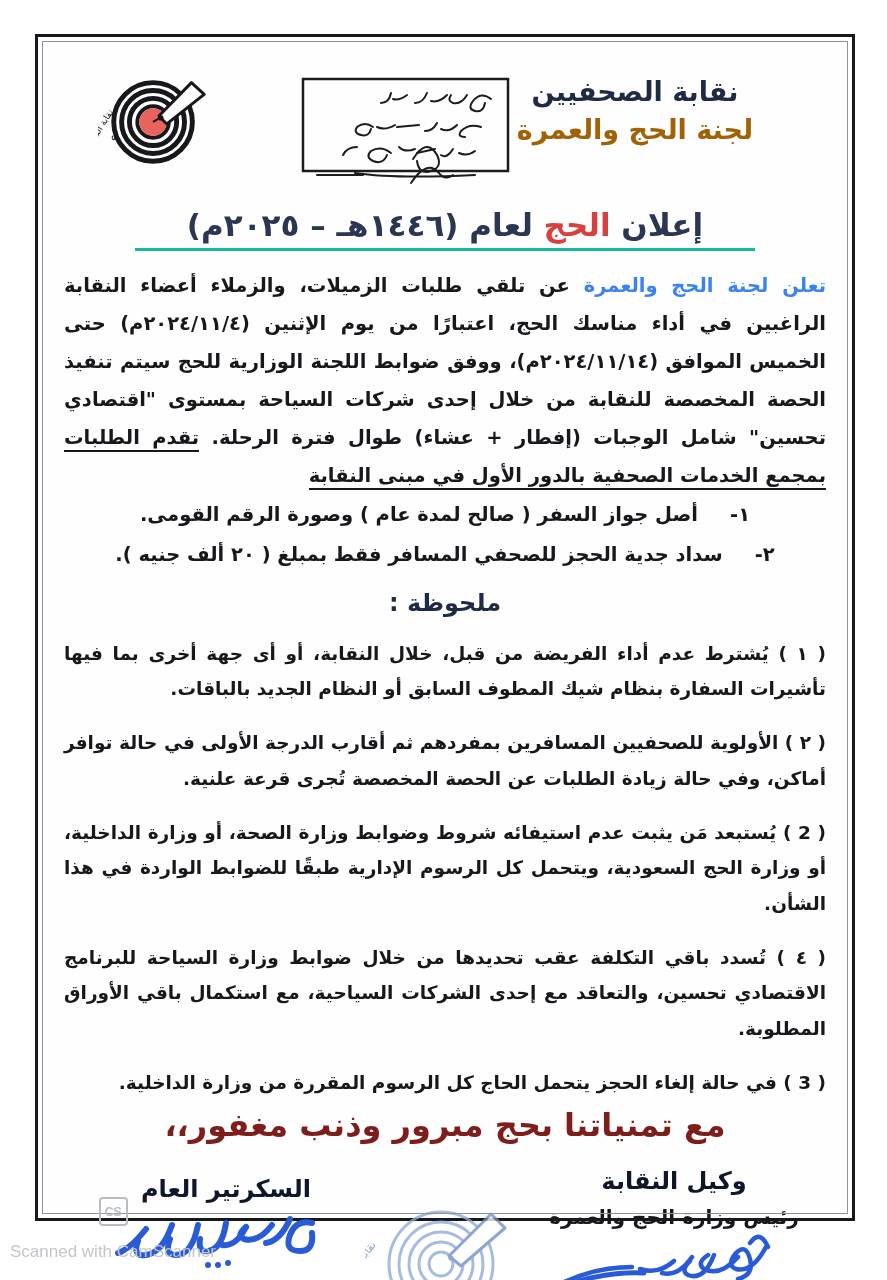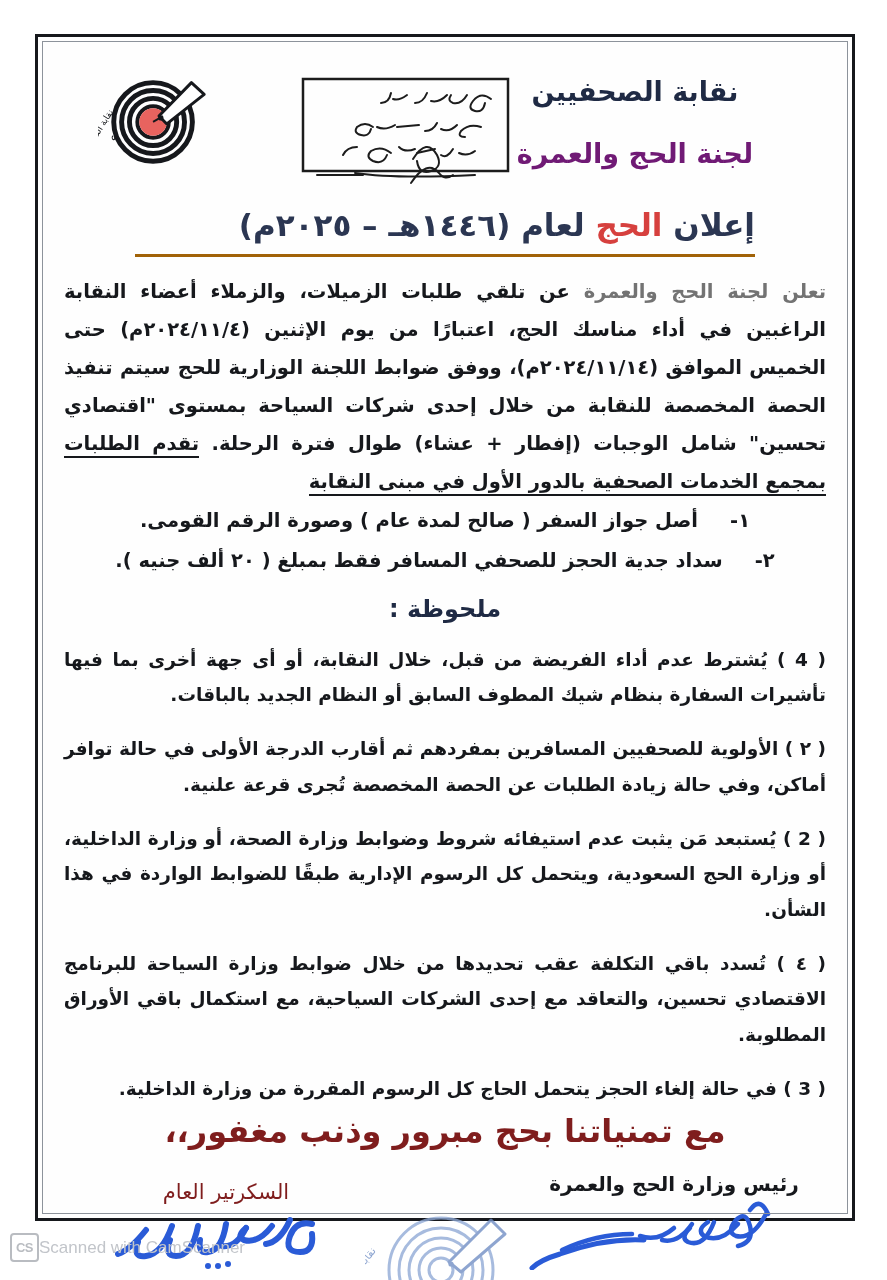--- a/index.html
+++ b/index.html
@@ -81,52 +81,53 @@
     font-size: 27px;
     font-weight: bold;
     color: #1f2a44;
     letter-spacing: 1px;
     line-height: 1.25;
     white-space: nowrap;
   }
   .committee-name {
     font-size: 27px;
     font-weight: bold;
-    color: #701a75;
-    margin-top: 28px;
+    color: #a16207;
+    margin-top: 4px;
     line-height: 1.25;
     white-space: nowrap;
   }
 
   
   .main-title {
     margin: 4px auto 0 auto;
     width: 620px;
+    text-align: center;
     font-size: 31px;
     font-weight: bold;
     color: #2b3652;
-    border-bottom: 3px solid #a16207;
-    padding-bottom: 11px;
+    border-bottom: 3px solid #14b8a6;
+    padding-bottom: 5px;
     white-space: nowrap;
     position: relative;
     z-index: 2;
   }
   .main-title .hl { color: #d6403e; }
 
   
   .intro {
     margin: 16px 4px 0 4px;
     font-size: 19.5px;
     font-weight: bold;
     color: #16181c;
     line-height: 1.95;
     text-align: justify;
     text-justify: inter-word;
   }
-  .intro .red { color: #737373; }
+  .intro .red { color: #3b82f6; }
   .intro .uline {
     border-bottom: 2px solid #16181c;
     padding-bottom: 1px;
   }
 
   
   .sec-head {
     margin: 14px 4px 6px 4px;
     text-align: center;
     font-size: 24px;
@@ -180,23 +181,23 @@
   
   .sign-area {
     position: relative;
     margin-top: 18px;
     height: 195px;
   }
   .sign-block { position: absolute; text-align: center; width: 300px; }
   .sign-right { right: 6px; top: 0; }
   .sign-left  { left: 16px; top: 8px; }
   .sign-title {
-    font-size: 21px;
-    font-weight: normal;
-    color: #7f1d1d;
+    font-size: 24px;
+    font-weight: bold;
+    color: #0f172a;
     line-height: 1.6;
     white-space: nowrap;
   }
   .sign-sub {
     font-size: 20px;
     font-weight: bold;
     color: #16181c;
     line-height: 1.6;
     white-space: nowrap;
   }
@@ -214,23 +215,23 @@
     opacity: 0.78;
   }
   .ink-seal svg { display:block; width:100%; height:100%; }
 
   
   .cs-footer {
     position: absolute;
     left: 10px;
     bottom: 18px;
     display: flex;
-    flex-direction: row;
+    flex-direction: column;
     align-items: center;
-    gap: 0;
+    gap: 16px;
     direction: ltr;
   }
   .cs-badge {
     width: 25px;
     height: 25px;
     border: 2px solid #b9bcc1;
     border-radius: 4px;
     color: #b9bcc1;
     font-size: 13px;
     font-weight: bold;
@@ -323,21 +324,21 @@
         <span>أصل جواز السفر ( صالح لمدة عام ) وصورة الرقم القومى.</span>
       </li>
       <li class="doc-item">
         <span class="doc-num">٢-</span>
         <span>سداد جدية الحجز للصحفي المسافر فقط بمبلغ ( ٢٠ ألف جنيه ).</span>
       </li>
     </ul>
 
     <div class="sec-head">ملحوظة :</div>
     <div class="notes">
-      <p class="note">( 4 ) يُشترط عدم أداء الفريضة من قبل، خلال النقابة، أو أى جهة أخرى بما فيها تأشيرات السفارة بنظام شيك المطوف السابق أو النظام الجديد بالباقات.</p>
+      <p class="note">( ١ ) يُشترط عدم أداء الفريضة من قبل، خلال النقابة، أو أى جهة أخرى بما فيها تأشيرات السفارة بنظام شيك المطوف السابق أو النظام الجديد بالباقات.</p>
       <p class="note">( ٢ ) الأولوية للصحفيين المسافرين بمفردهم ثم أقارب الدرجة الأولى في حالة توافر أماكن، وفي حالة زيادة الطلبات عن الحصة المخصصة تُجرى قرعة علنية.</p>
       <p class="note">( 2 ) يُستبعد مَن يثبت عدم استيفائه شروط وضوابط وزارة الصحة، أو وزارة الداخلية، أو وزارة الحج السعودية، ويتحمل كل الرسوم الإدارية طبقًا للضوابط الواردة في هذا الشأن.</p>
       <p class="note">( ٤ ) تُسدد باقي التكلفة عقب تحديدها من خلال ضوابط وزارة السياحة للبرنامج الاقتصادي تحسين، والتعاقد مع إحدى الشركات السياحية، مع استكمال باقي الأوراق المطلوبة.</p>
       <p class="note">( 3 ) في حالة إلغاء الحجز يتحمل الحاج كل الرسوم المقررة من وزارة الداخلية.</p>
     </div>
 
     <div class="greeting">مع تمنياتنا بحج مبرور وذنب مغفور،،</div>
 
     <div class="sign-area">
 
@@ -356,20 +357,21 @@
           <text font-size="9" font-weight="bold" fill="#7d9fd4" letter-spacing="2" font-family="Liberation Sans, sans-serif">
             <textPath href="#sealArc" startOffset="3%">SYNDICATE OF JOURNALISTS</textPath>
           </text>
           <g transform="rotate(-52 28 46)">
             <text x="6" y="42" font-size="11" fill="#6f8dc4" font-family="DejaVu Sans, sans-serif">نقابة الصحفيين</text>
           </g>
         </svg>
       </div>
 
       <div class="sign-block sign-right">
+        <div class="sign-title">وكيل النقابة</div>
         <div class="sign-sub">رئيس وزارة الحج والعمرة</div>
         <div class="sign-scribble">
           <svg viewBox="0 0 300 76" aria-hidden="true">
             <g fill="none" stroke="#2a5bd7" stroke-width="4.5" stroke-linecap="round" stroke-linejoin="round">
               <path d="M242 20 q-14 26 -30 22 q-10 -4 0 -16 q10 -10 14 6 q4 16 -12 20"></path>
               <path d="M214 30 q-18 20 -34 12 q-8 -6 4 -14"></path>
               <path d="M190 28 q-10 26 -26 20 q-8 -4 2 -14"></path>
               <path d="M168 30 q-14 20 -30 16"></path>
               <path d="M150 34 q-16 14 -34 8"></path>
               <path d="M226 16 q10 -14 18 4"></path>

